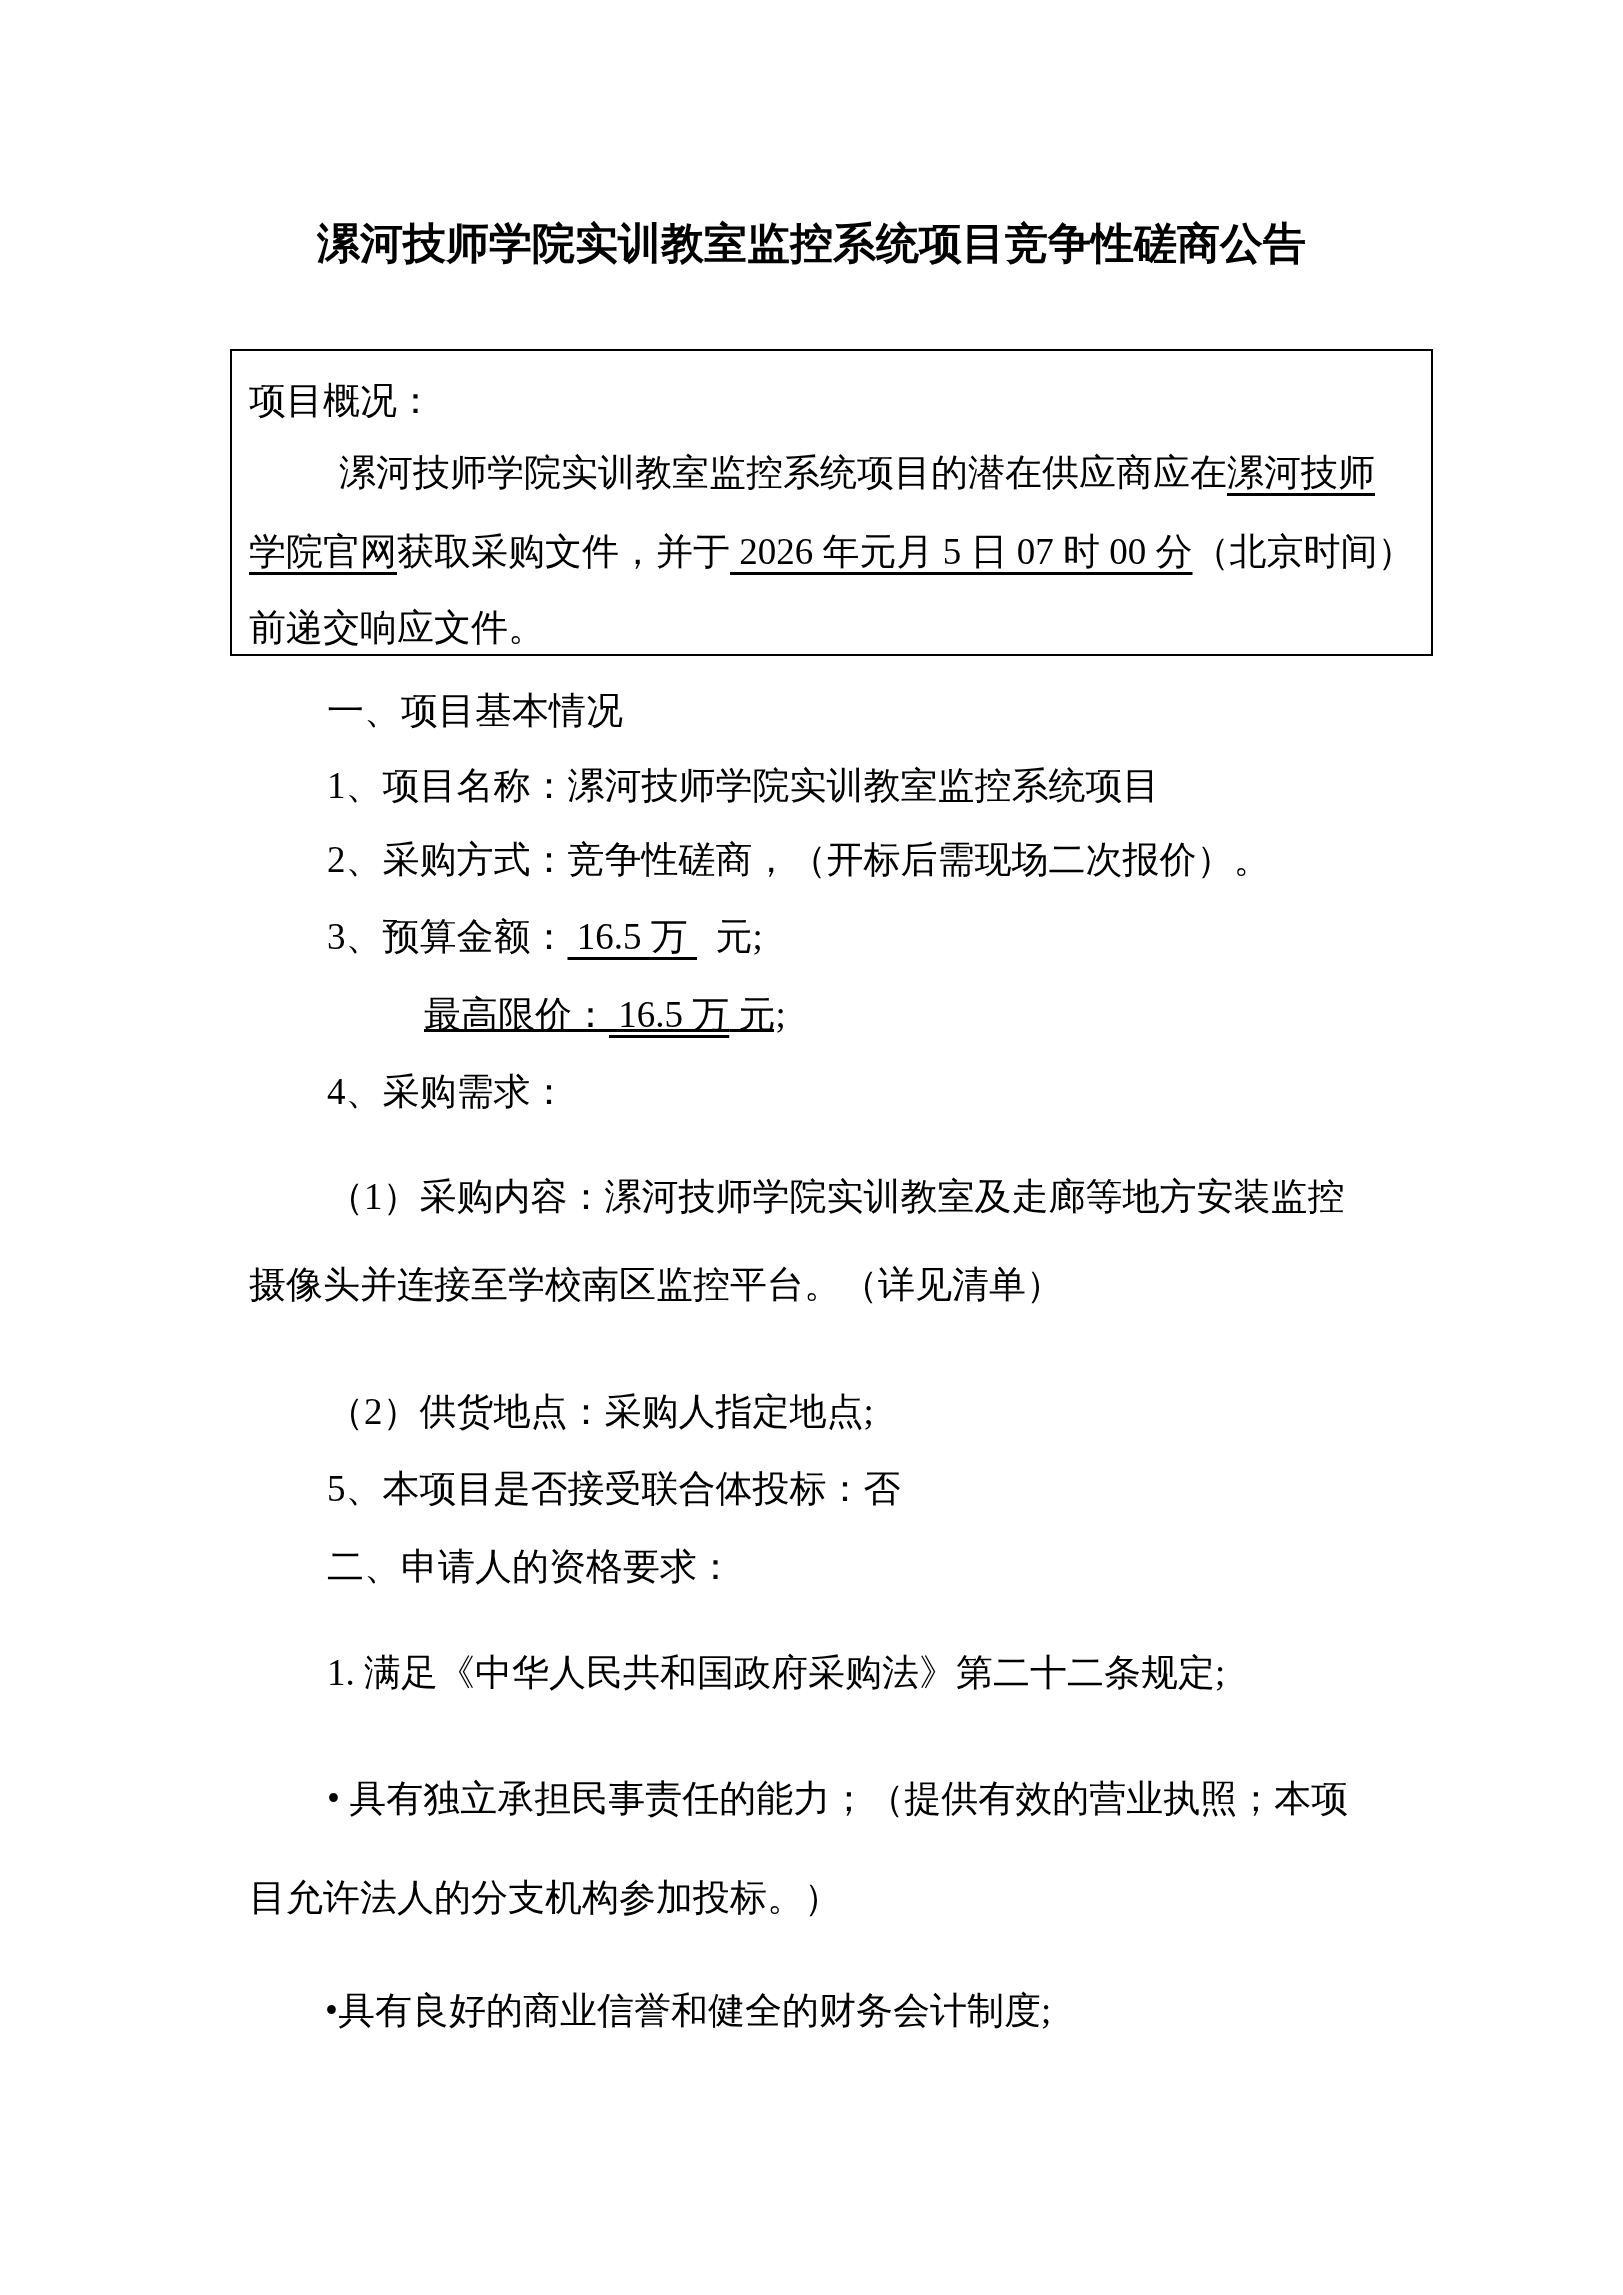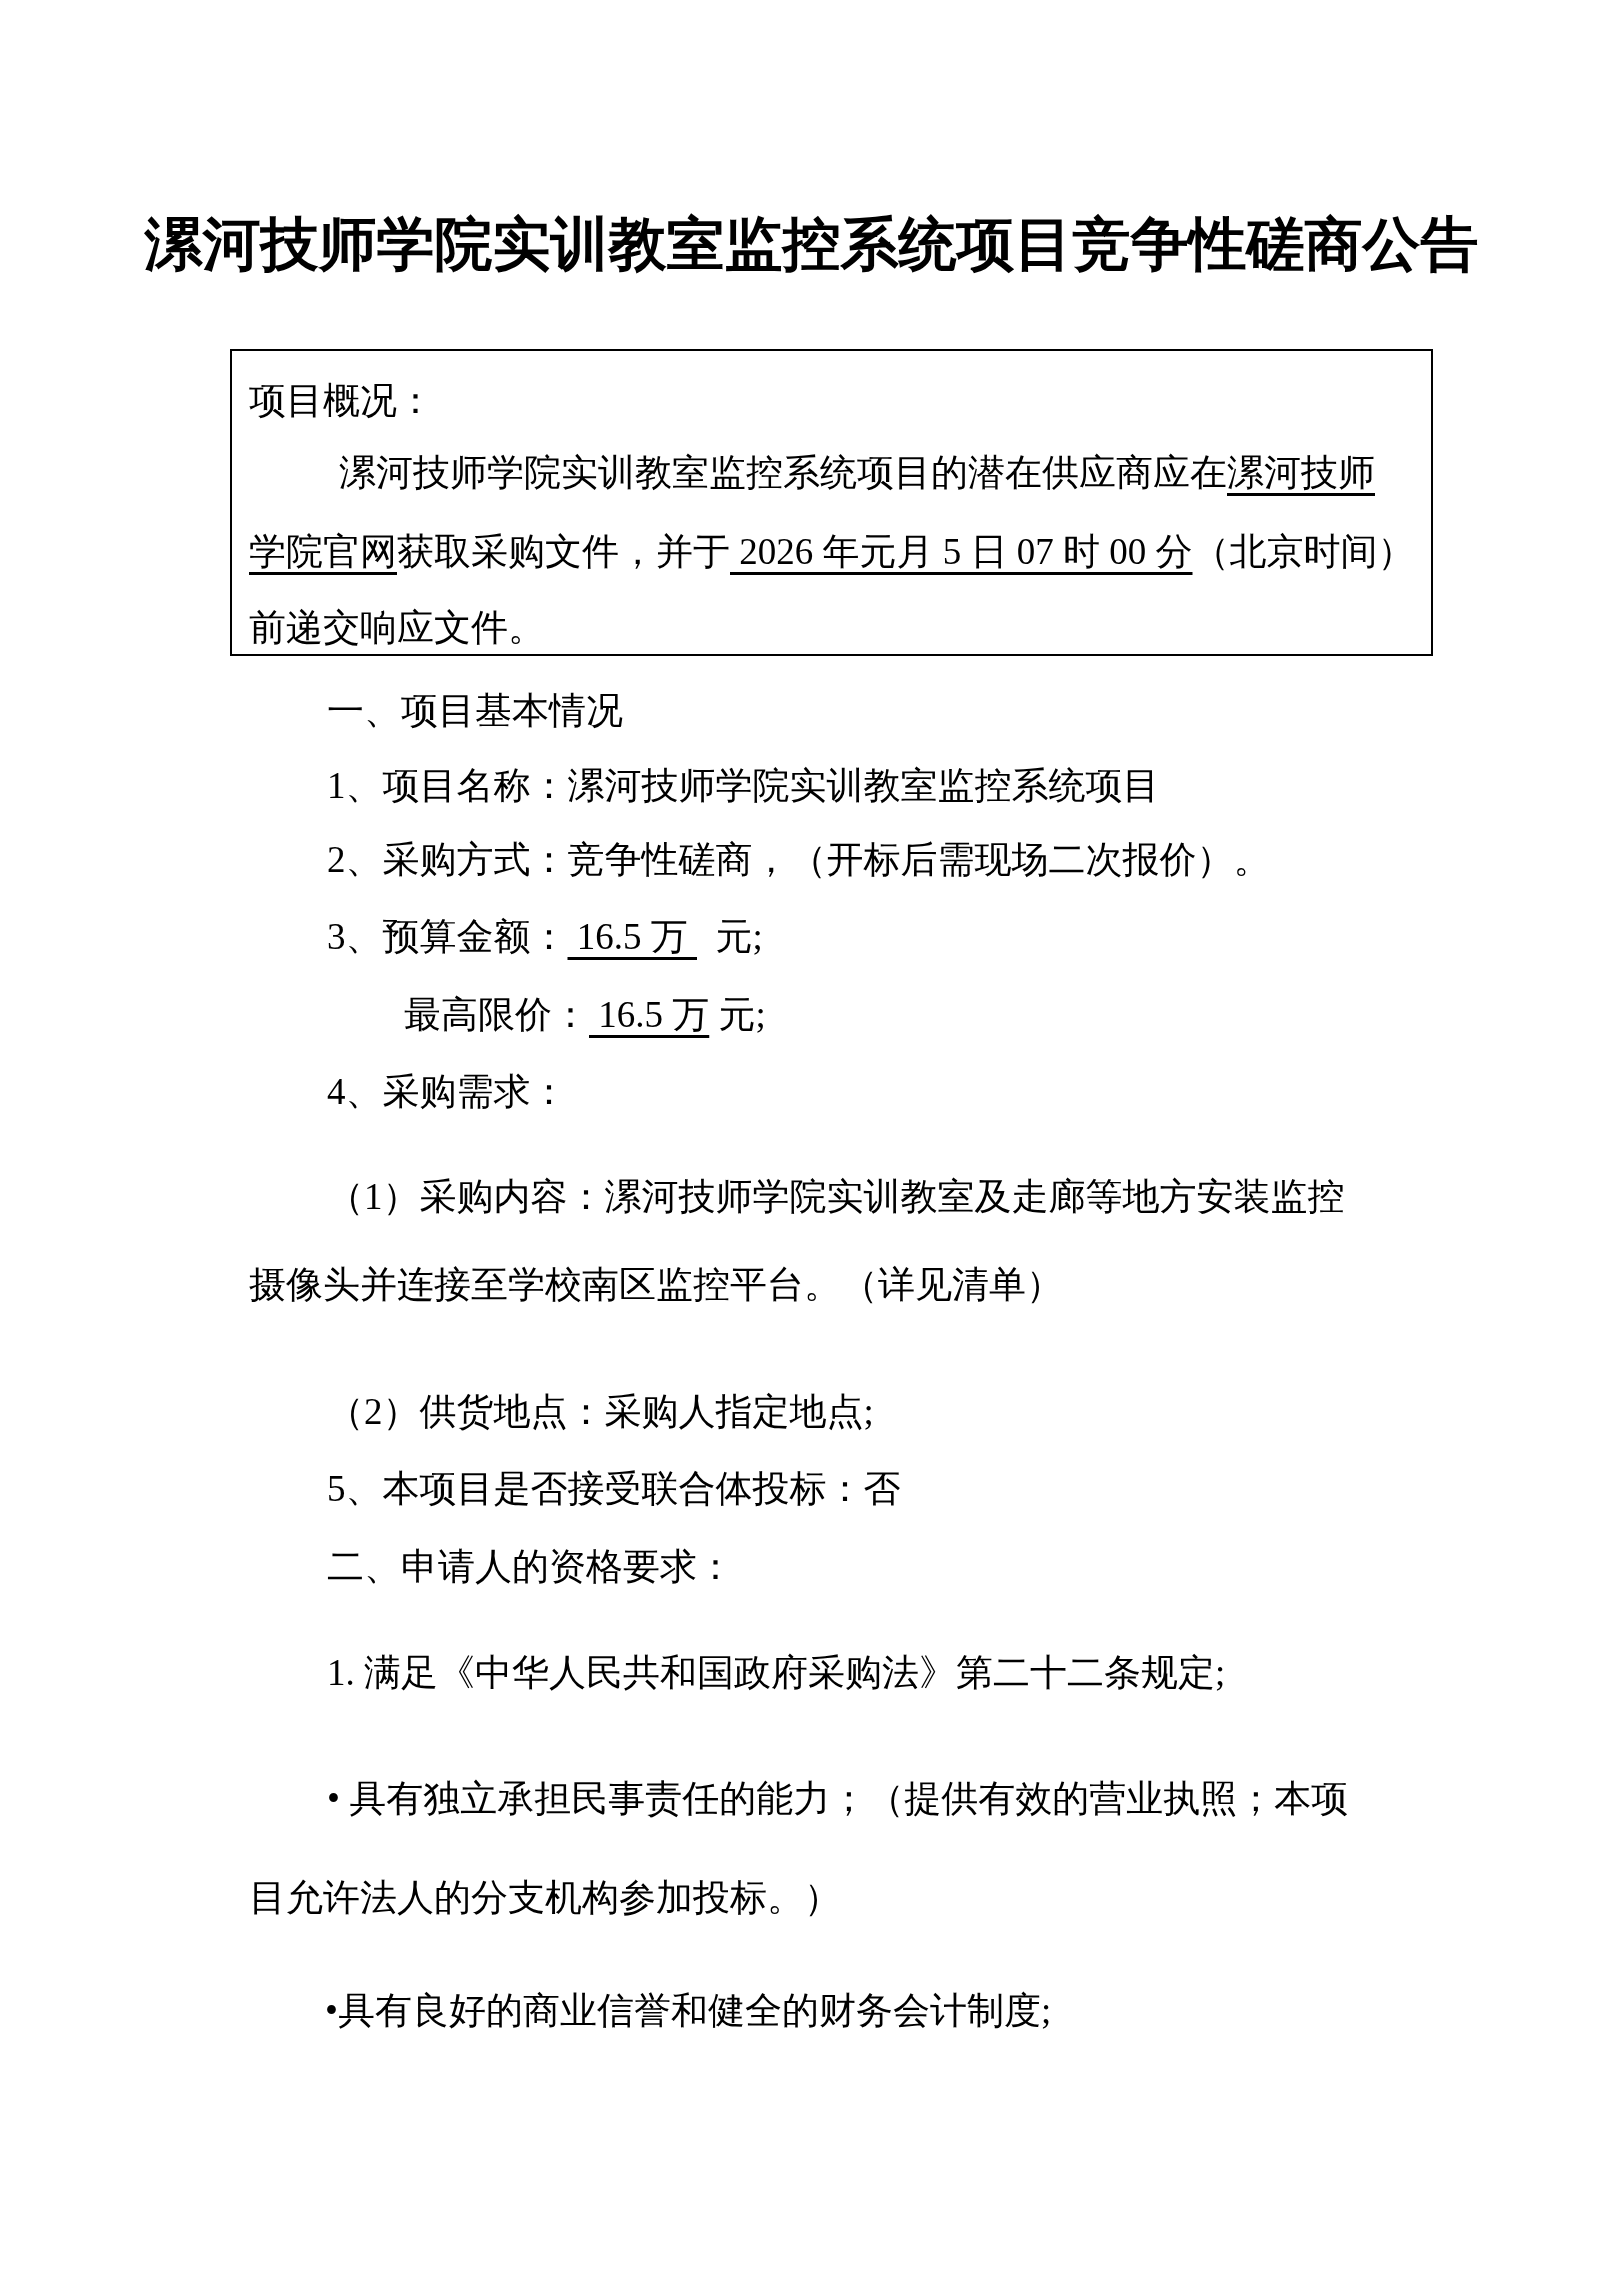--- a/index.html
+++ b/index.html
@@ -15,21 +15,21 @@
     overflow: hidden;
   }
   .doc-title {
     position: absolute;
     left: 0;
     top: 218px;
     width: 1623px;
     text-align: center;
     font-family: "Liberation Sans", "DejaVu Sans", sans-serif;
     font-weight: 700;
-    font-size: 58px;
+    font-size: 43px;
     line-height: 51px;
     color: #000000;
     letter-spacing: 0px;
     white-space: pre;
   }
   .overview-box {
     position: absolute;
     left: 230px;
     top: 349px;
     width: 1203px;
@@ -70,21 +70,21 @@
   <div class="ln" style="left:249px; top:605px;">前递交响应文件。</div>
 
   <div class="ln" style="left:327px; top:688px;">一、项目基本情况</div>
 
   <div class="ln" style="left:327px; top:763px;">1、项目名称：漯河技师学院实训教室监控系统项目</div>
 
   <div class="ln" style="left:327px; top:837px;">2、采购方式：竞争性磋商，（开标后需现场二次报价）。</div>
 
   <div class="ln" style="left:327px; top:914px;"><span>3、预算金额：</span><span class="u"> 16.5 万 </span><span>  元;</span></div>
 
-  <div class="ln" style="left:404px; top:992px;"><span>最高限价：</span><span class="u"> 16.5 万</span><span> 元;</span></div>
+  <div class="ln" style="left:424px; top:992px;text-decoration:underline;"><span>最高限价：</span><span class="u"> 16.5 万</span><span> 元;</span></div>
 
   <div class="ln" style="left:327px; top:1069px;">4、采购需求：</div>
 
   <div class="ln" style="left:327px; top:1174px;">（1）采购内容：漯河技师学院实训教室及走廊等地方安装监控</div>
 
   <div class="ln" style="left:249px; top:1262px;">摄像头并连接至学校南区监控平台。（详见清单）</div>
 
   <div class="ln" style="left:327px; top:1389px;">（2）供货地点：采购人指定地点;</div>
 
   <div class="ln" style="left:327px; top:1466px;">5、本项目是否接受联合体投标：否</div>

